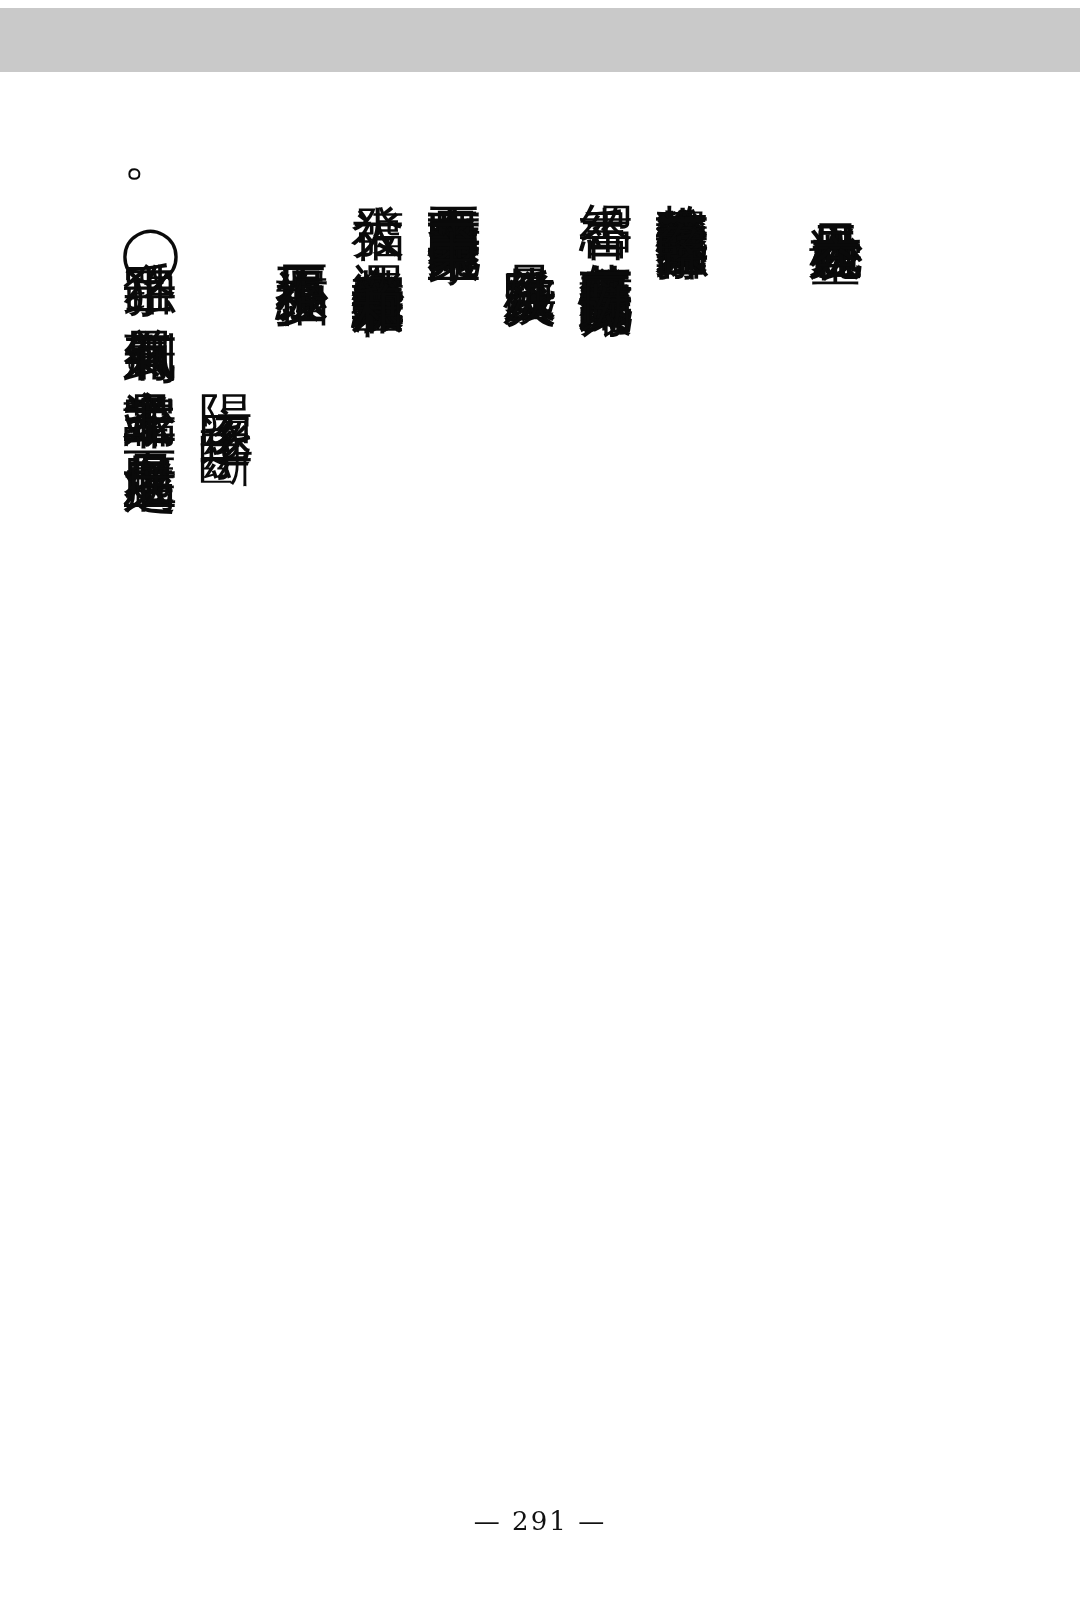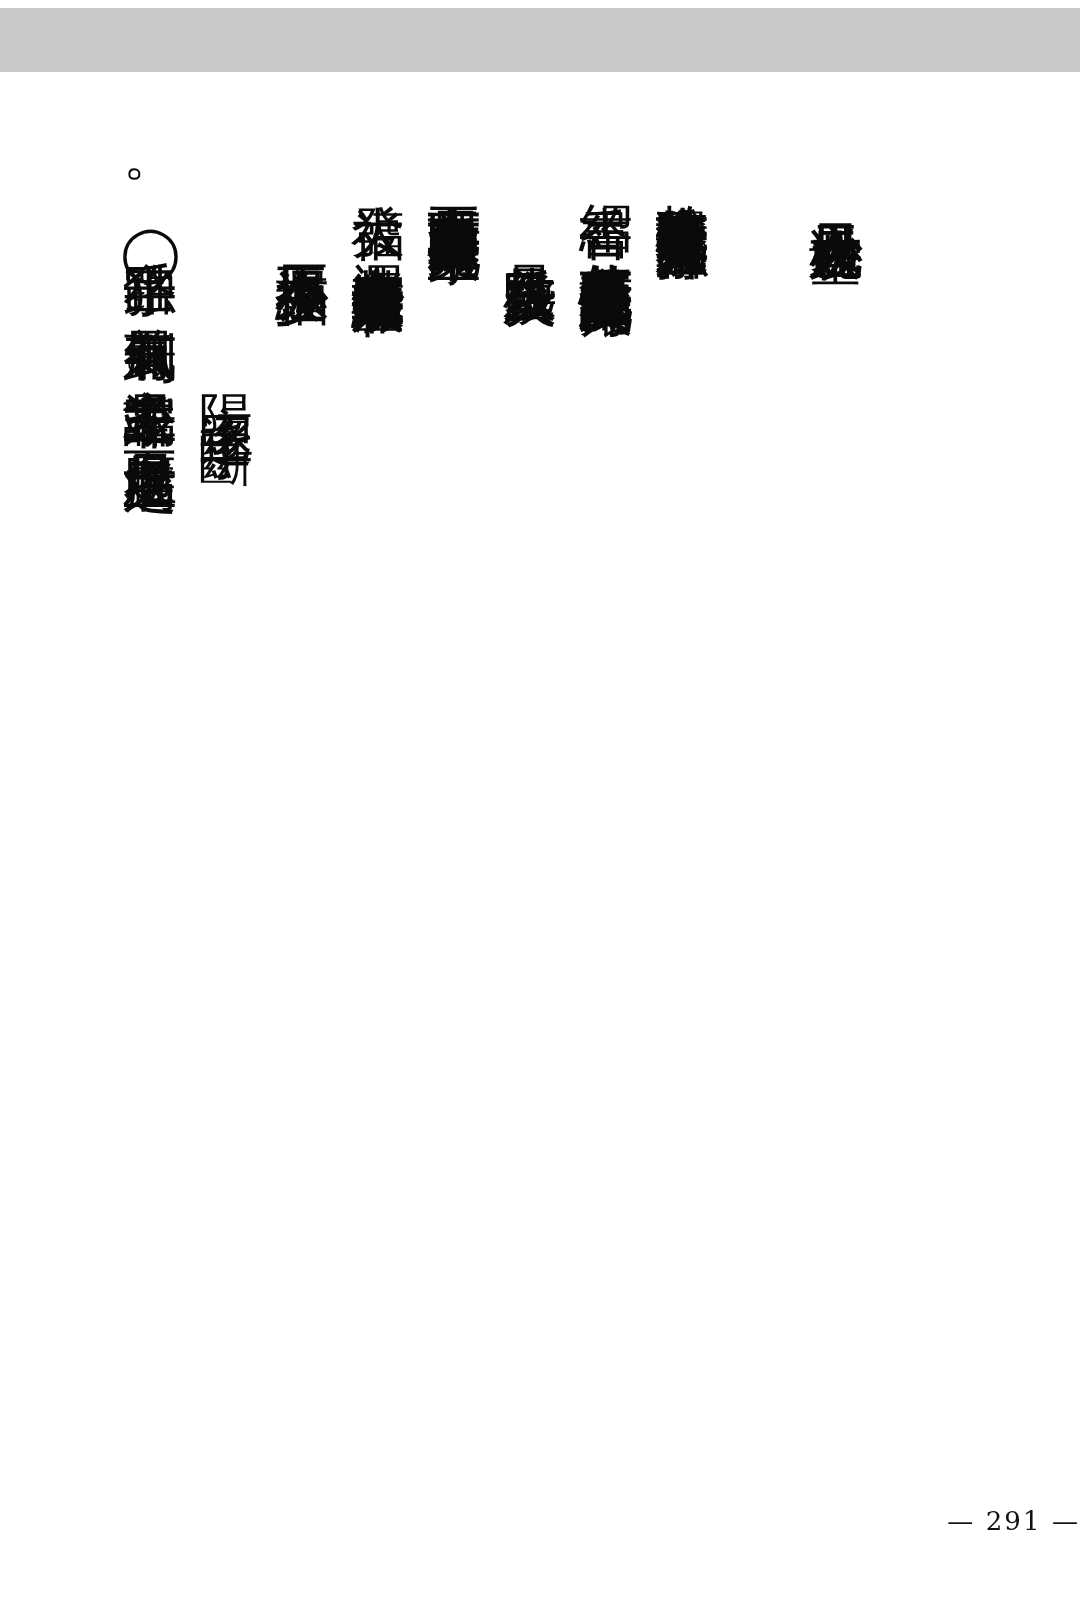--- a/index.html
+++ b/index.html
@@ -98,21 +98,21 @@
   }
   .col-narrow {
     width: 72px;
   }
 
   .footer {
     position: absolute;
     left: 0;
     bottom: 72px;
     width: 1080px;
-    text-align: right;
+    text-align: center;
     font-family: "DejaVu Serif", serif;
     font-size: 26px;
     color: #111111;
     letter-spacing: 0.08em;
   }
 </style>
 </head>
 <body>
 
 <div id="page">

